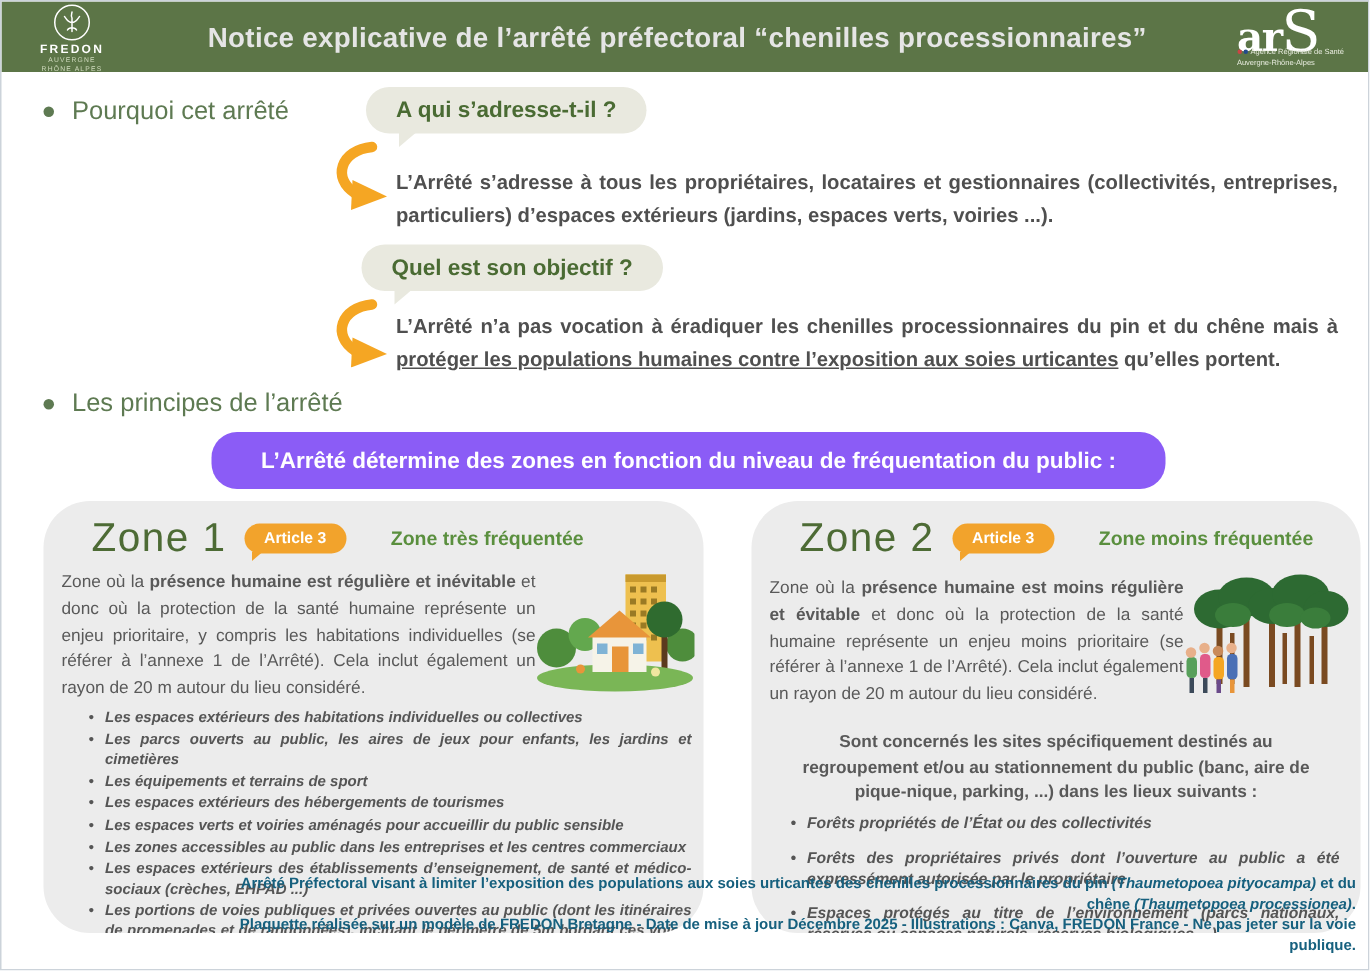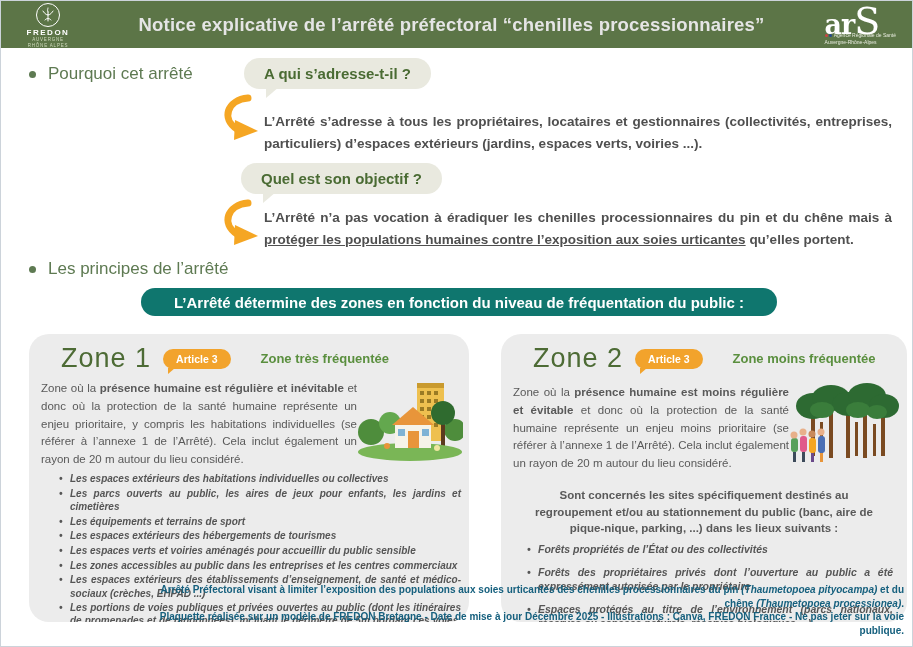--- a/index.html
+++ b/index.html
@@ -61,29 +61,29 @@
   .answer {
     position: absolute; left: 263px; width: 628px;
     font-size: 13.5px; font-weight: bold; color: #4f4f4f;
     text-align: justify; line-height: 1.62;
   }
   .answer-1 { top: 110px; }
   .answer-2 { top: 206px; }
   .u { text-decoration: underline; }
 
   .banner {
-    position: absolute; left: 140px; top: 287px; width: 636px; height: 28px;
-    background: #0f766e; border-radius: 17px; color: #ffffff;
+    position: absolute; left: 140px; top: 287px; width: 636px; height: 38px;
+    background: #8b5cf6; border-radius: 17px; color: #ffffff;
     font-size: 15px; font-weight: bold; display: flex; align-items: center; justify-content: center;
   }
 
   
   .zone-card {
     position: absolute; top: 333px; height: 288px;
-    background: #ececec; border-radius: 20px; overflow: hidden;
+    background: #ececec; border-radius: 31px; overflow: hidden;
   }
   .zone-1 { left: 28px; width: 440px; }
   .zone-2 { left: 500px; width: 406px; }
 
   .zone-head { display: flex; align-items: center; padding: 9px 0 0 32px; }
   .zone-title { font-size: 27px; color: #4d6b35; letter-spacing: 1px; }
   .article-badge {
     position: relative; background: #f2a32c; color: #fff; font-size: 10.5px; font-weight: bold;
     border-radius: 10px; padding: 4px 13px; margin-left: 12px;
   }

